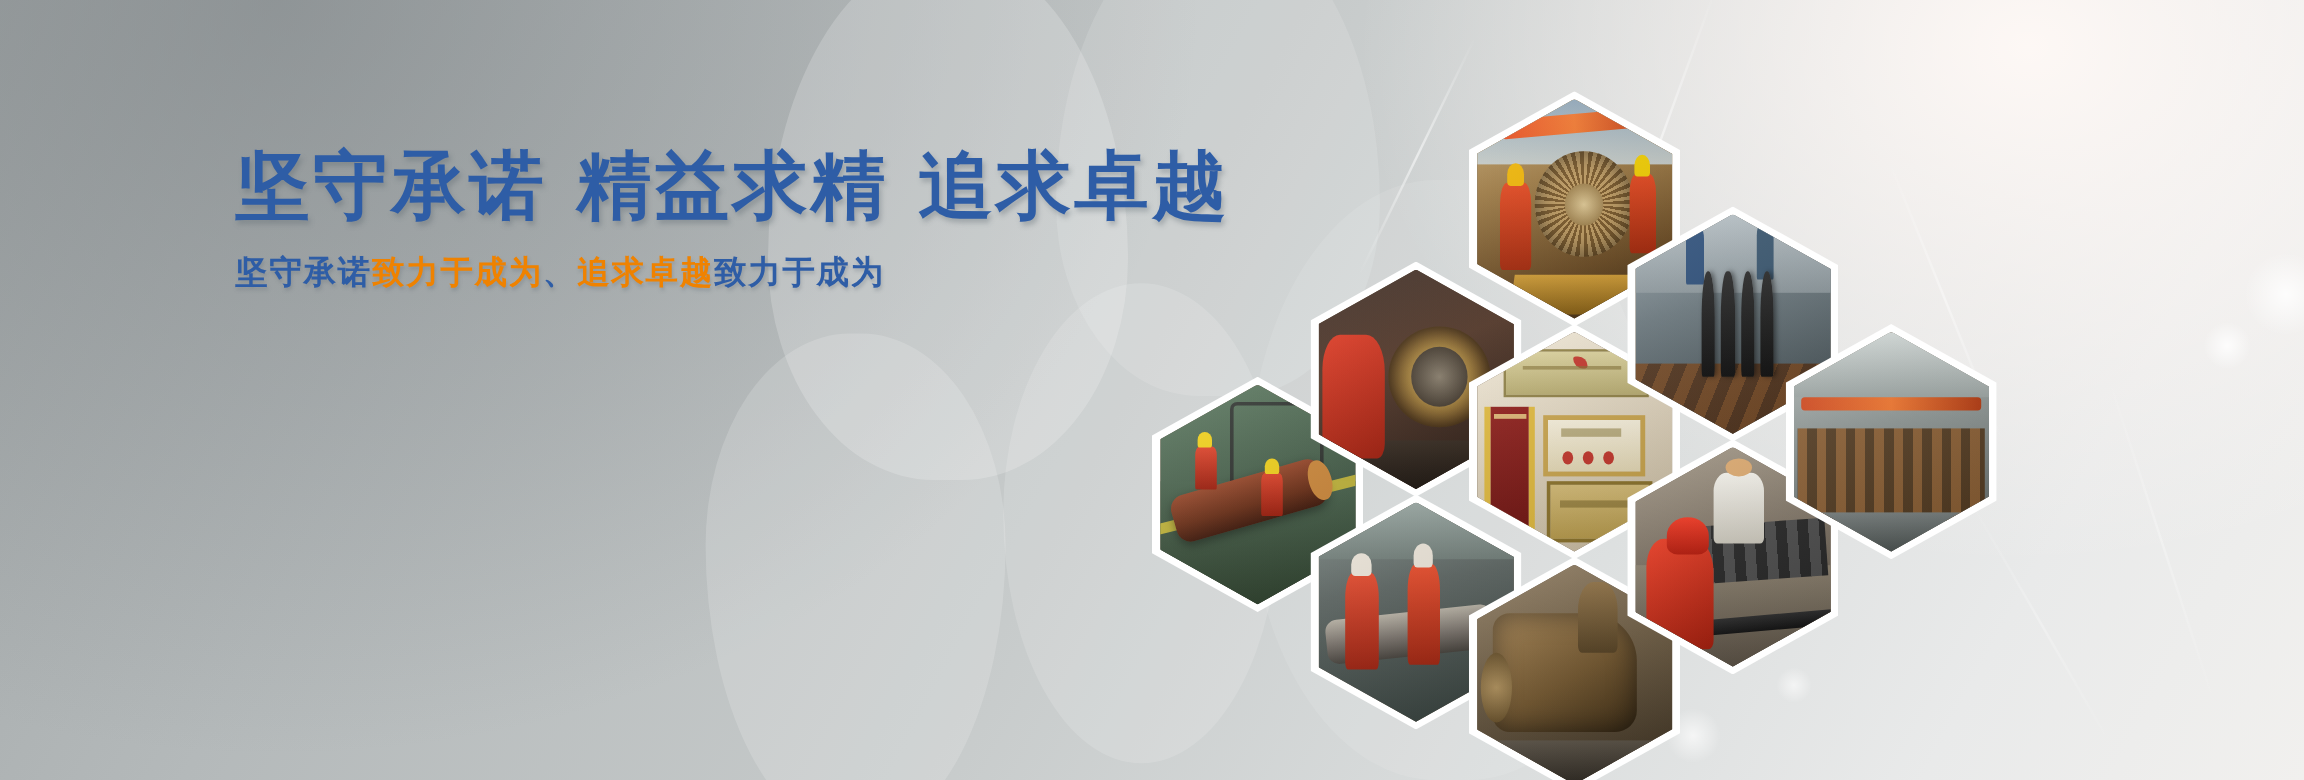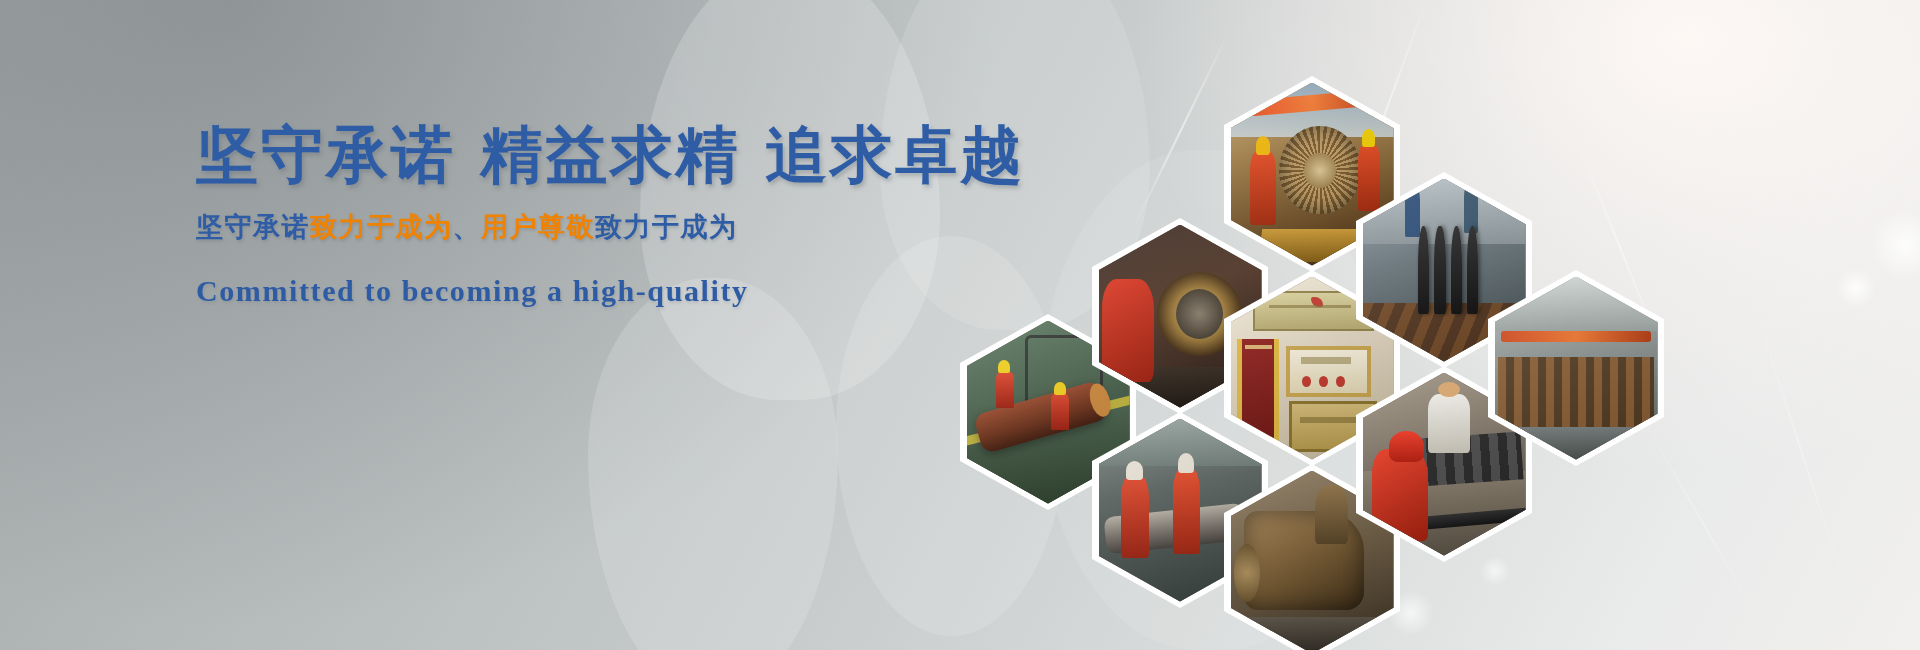--- a/index.html
+++ b/index.html
@@ -275,25 +275,24 @@
   <div class="glow g1"></div>
   <div class="glow g2"></div>
   <div class="glow g3"></div>
   <div class="glow g4"></div>
 
   <div id="text-block">
 
     <div id="headline">坚守承诺  精益求精 追求卓越</div>
 
     <div id="subline">
-      <span>坚守承诺</span><span class="hl">致力于成为</span><span>、</span><span class="hl">用户尊敬</span><span>致力于成为</span>
+      <span>坚守承诺</span><span class="hl">致力于成为</span><span>、</span><span class="hl">追求卓越</span><span>致力于成为</span>
     </div>
 
     <div id="english">
-      <span class="ln">Committed to becoming a high-quality</span>
     </div>
 
   </div>
 
   <div id="hex-cluster">
 
     <div class="hex" style="left:0px;  top:274px; width:176px; height:196px;">
       <div class="inner">
         <div class="ph ph-pipe">
           <div class="floor"></div>

